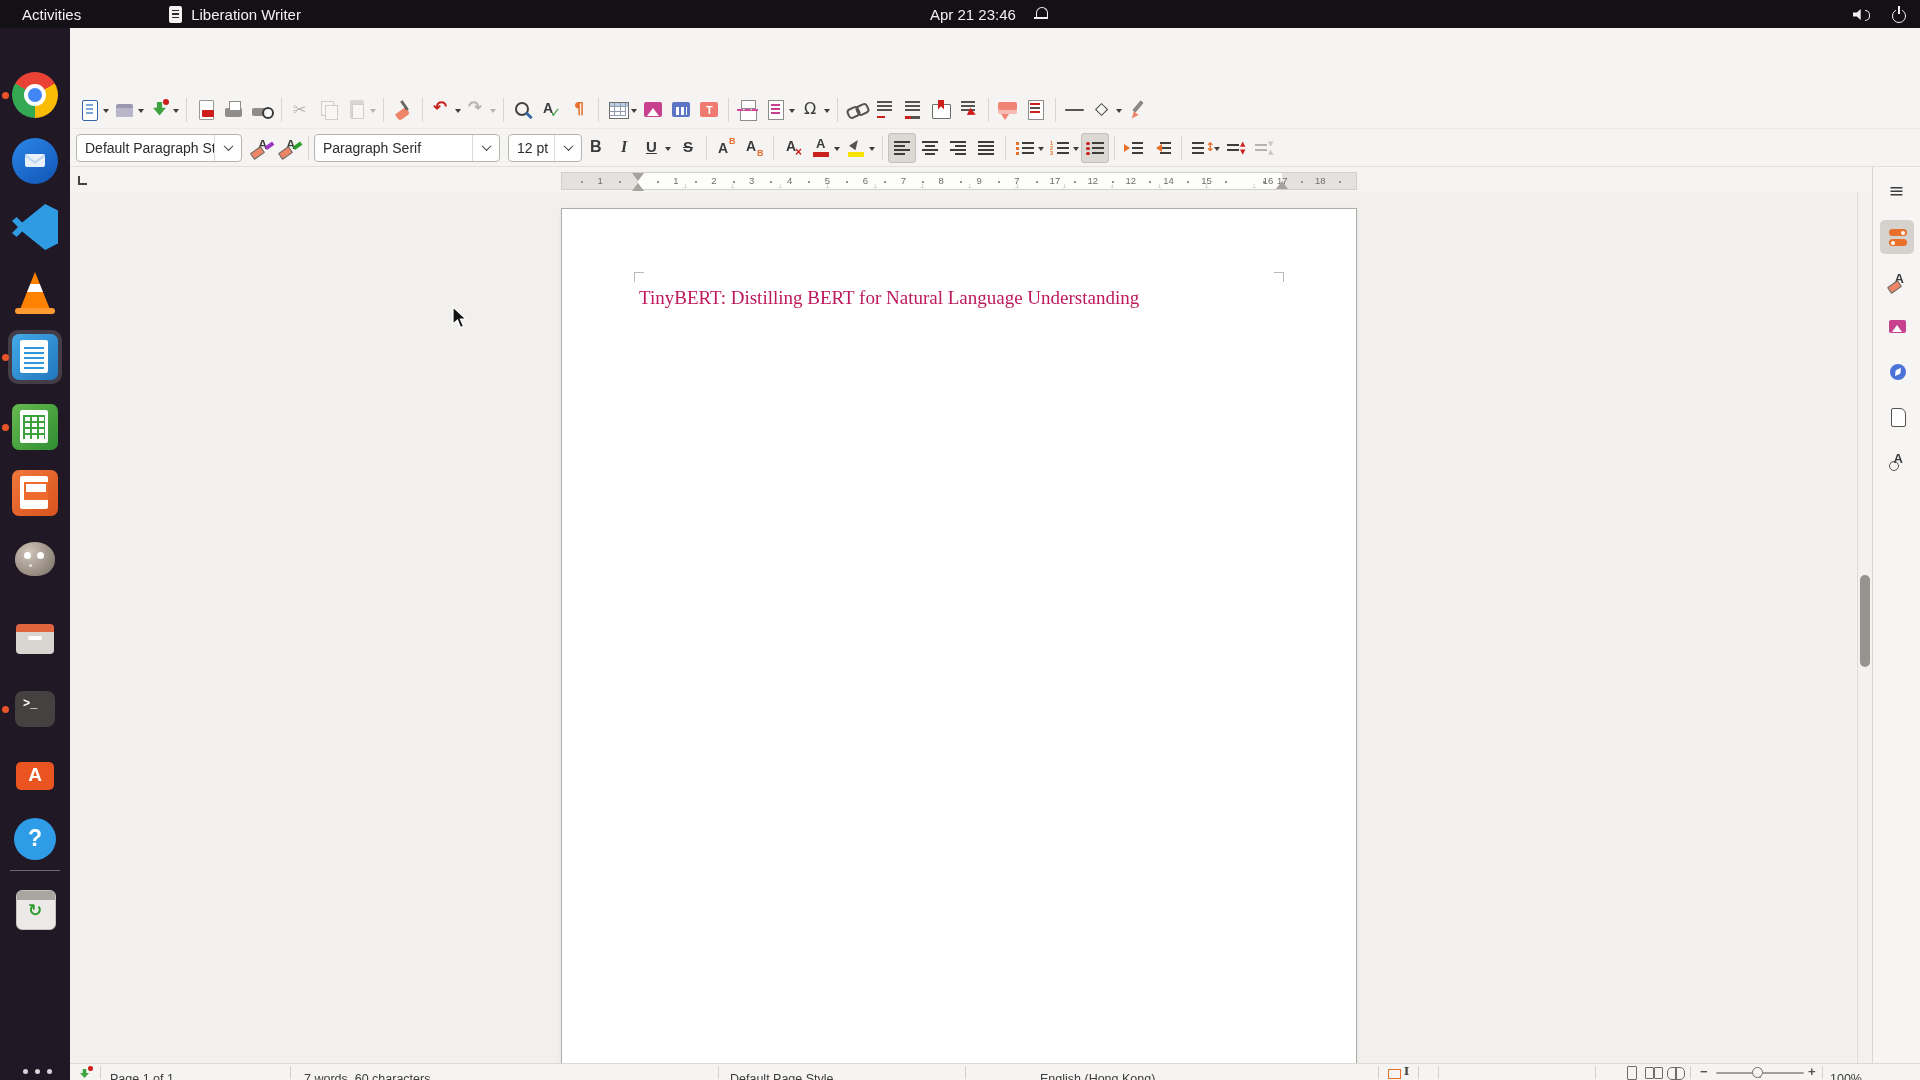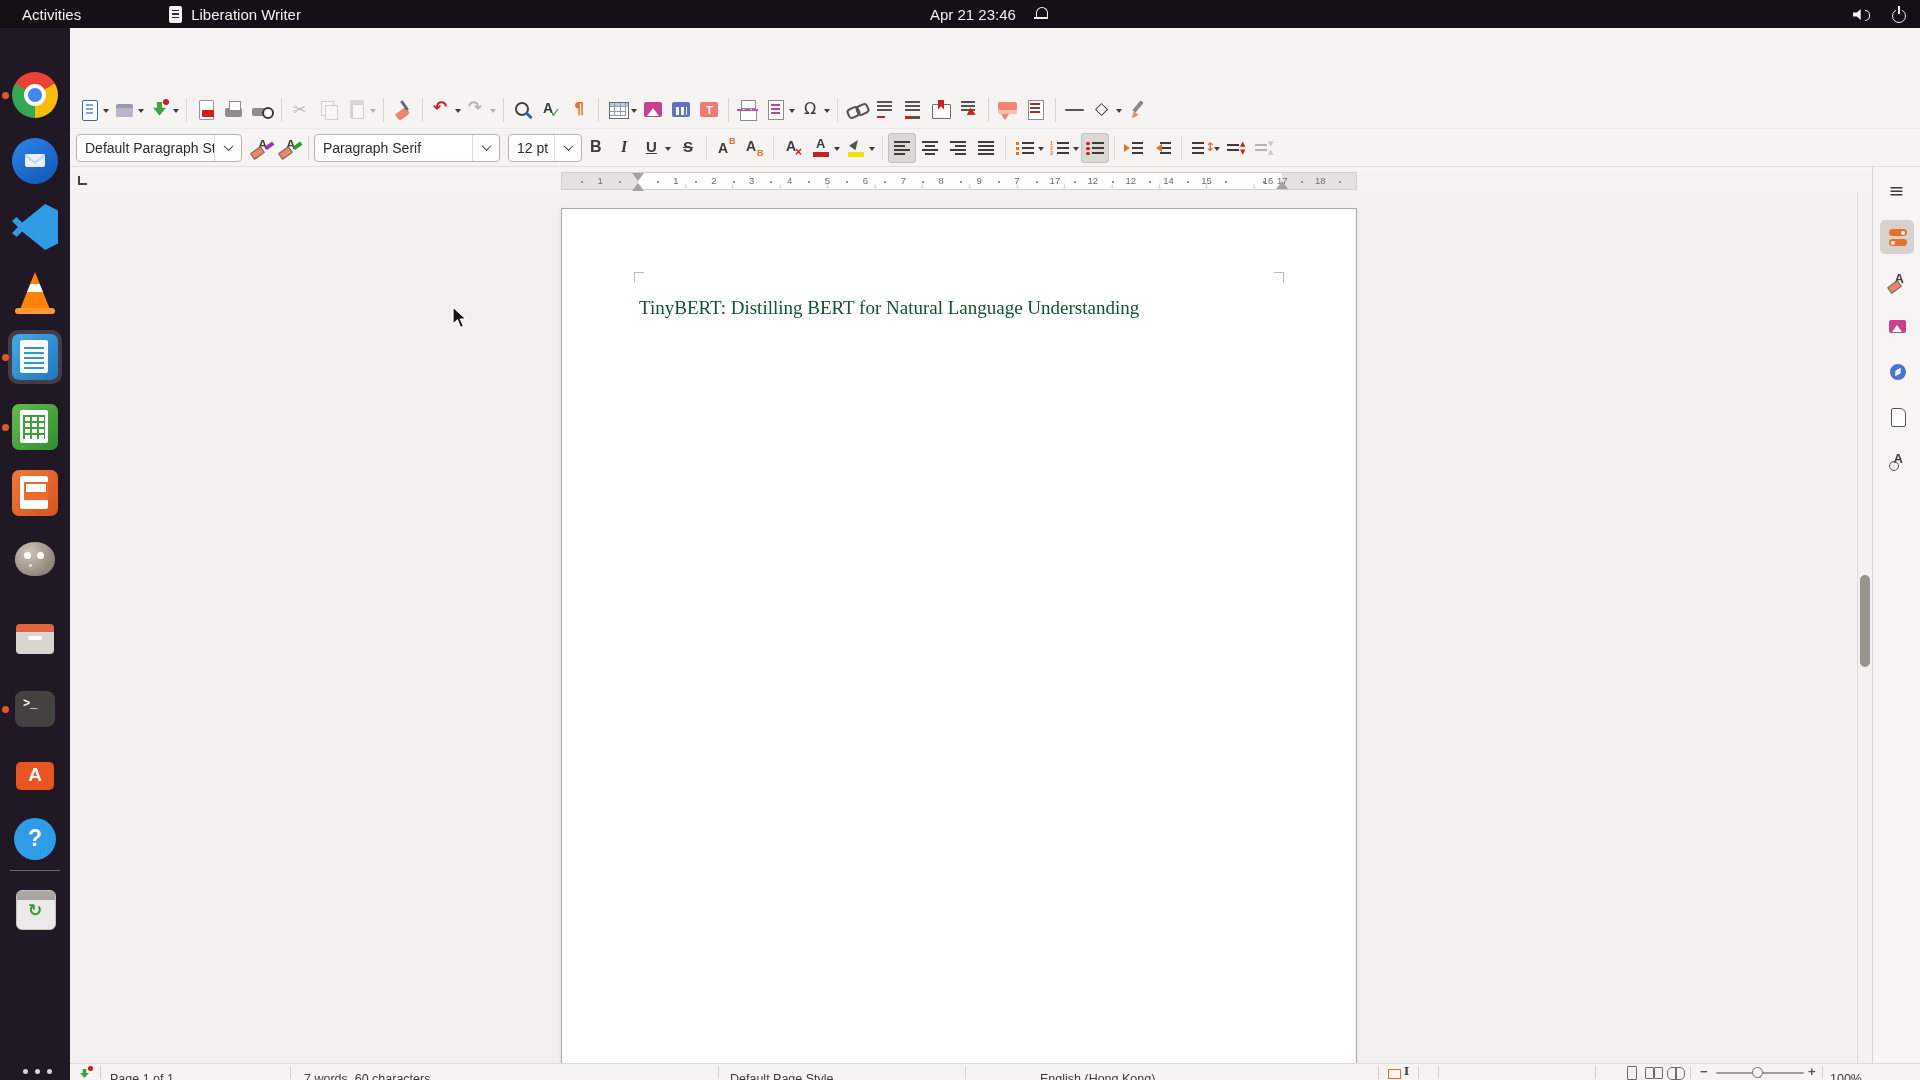--- a/index.html
+++ b/index.html
@@ -249,21 +249,21 @@
     border-right:6px solid transparent;border-bottom:8px solid #a6a39f;}
   .mk-right{position:absolute;left:714px;bottom:0;width:0;height:0;z-index:3;
     border-left:6px solid transparent;border-right:6px solid transparent;border-bottom:8px solid #a6a39f;}
   
   #canvas{position:absolute;left:0;top:164px;width:1786px;height:871px;background:#f1f0ee;overflow:hidden;}
   #page{position:absolute;left:491px;top:16px;width:796px;height:1000px;background:#fff;
     border:1px solid #aeaba7;box-shadow:0 1px 3px rgba(0,0,0,.08);}
   .cmark{position:absolute;width:10px;height:10px;border-color:#bdbab6;}
   .cmark.tl{left:72px;top:63px;border-left:1px solid #bdbab6;border-top:1px solid #bdbab6;}
   .cmark.tr{left:712px;top:63px;border-right:1px solid #bdbab6;border-top:1px solid #bdbab6;}
-  #heading{position:absolute;left:77px;top:87px;font:19px/1.25 "Liberation Serif",serif;color:#14532d;}
+  #heading{position:absolute;left:77px;top:77px;font:19px/1.25 "Liberation Serif",serif;color:#be185d;}
   
   #vscroll{position:absolute;right:48px;top:164px;width:15px;height:871px;background:#f3f2f0;border-left:1px solid #dedcd8;}
   #vscroll .thumb{position:absolute;left:2px;top:383px;width:10px;height:92px;background:#97948f;border-radius:6px;}
   
   #sidebar{position:absolute;right:0;top:139px;width:48px;height:896px;background:#f6f5f4;border-left:1px solid #d9d7d4;
     display:flex;flex-direction:column;align-items:center;padding-top:8px;gap:11px;}
   .stab{width:34px;height:34px;border:none;background:none;border-radius:5px;display:flex;align-items:center;justify-content:center;flex:none;}
   .stab.on{background:#d5d2ce;}
   .sic{position:relative;width:24px;height:24px;}
   .sic::before,.sic::after{position:absolute;}

